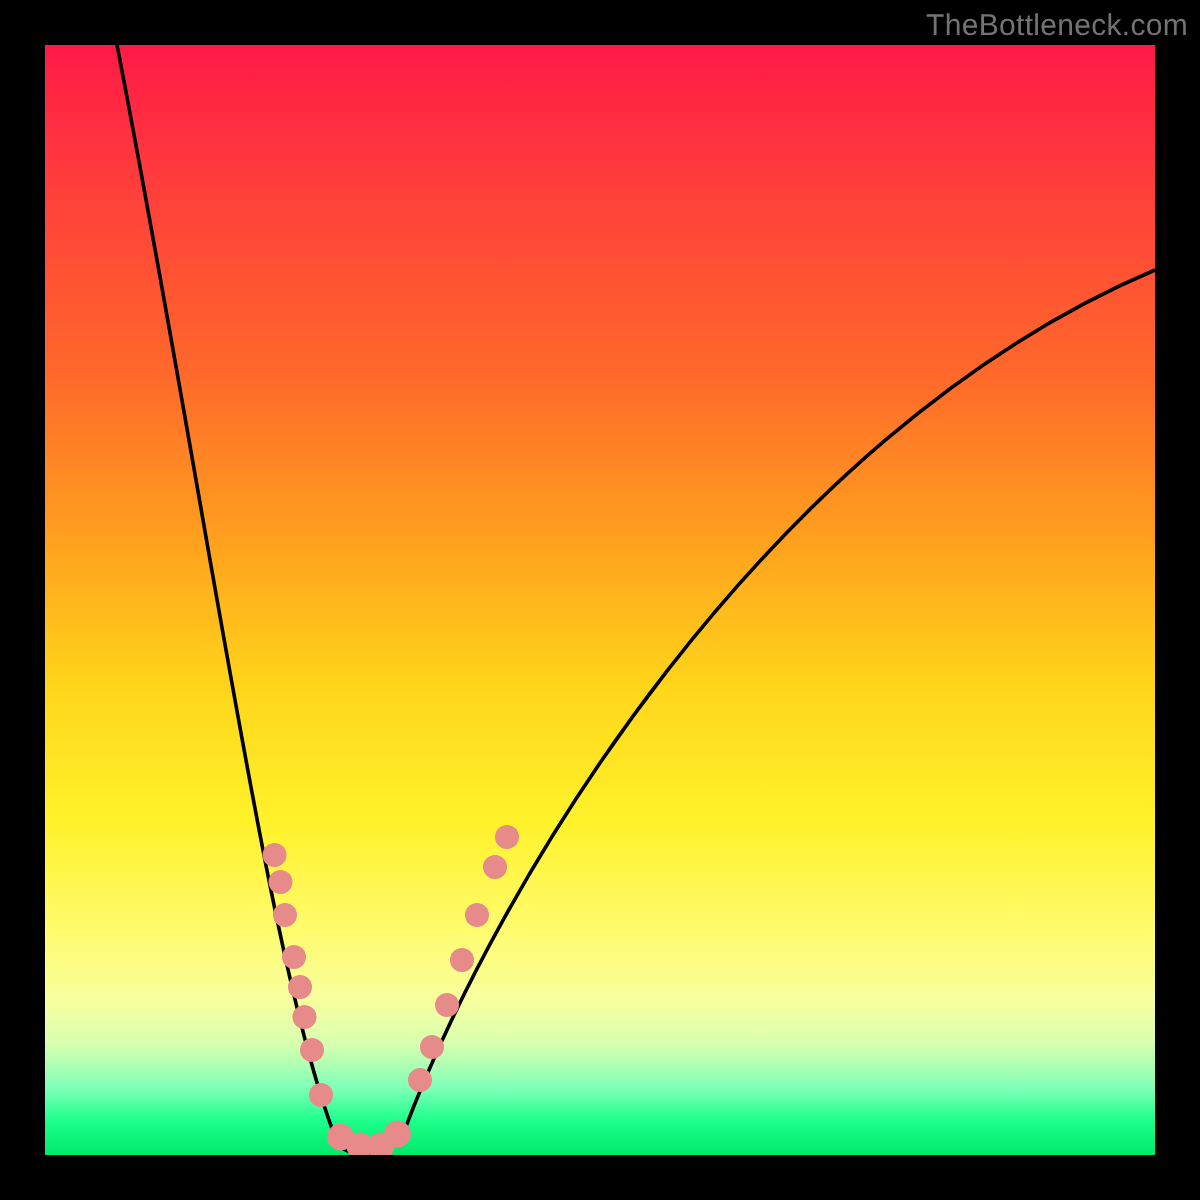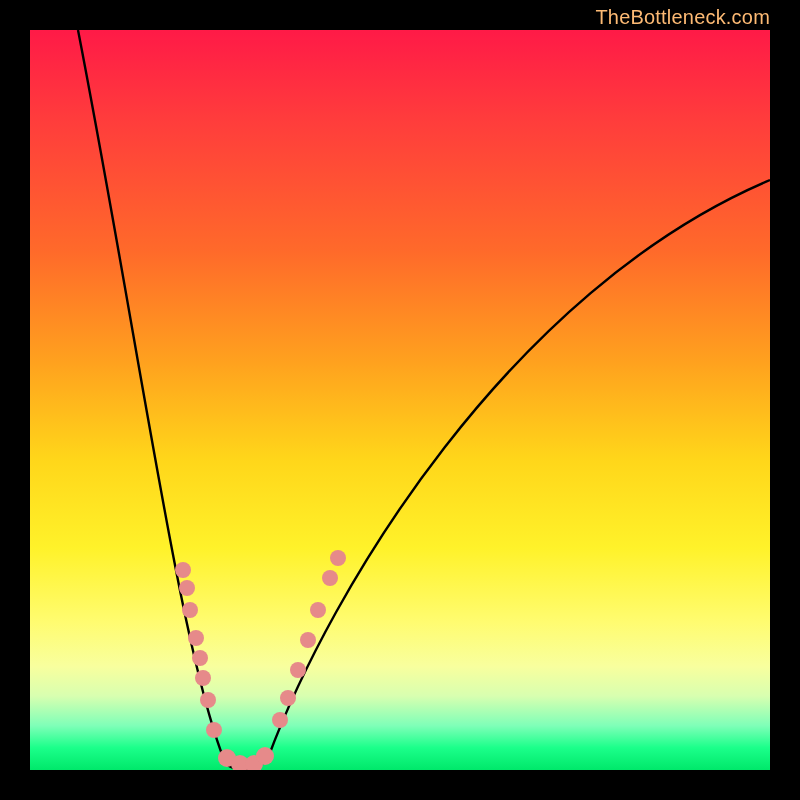--- a/index.html
+++ b/index.html
@@ -28,22 +28,22 @@
       #f8ff9e 86%,
       #d8ffb0 90%,
       #7fffb8 94%,
       #1bff8a 97%,
       #00e86a 100%
     );
   }
   .watermark {
     position: absolute;
     top: 6px;
-    right: 30px;
-    color: #fdba74;
+    right: 8px;
+    color: #737373;
     font-size: 20px;
     font-weight: 400;
     letter-spacing: 0.2px;
     z-index: 10;
     user-select: none;
   }
   svg.curve {
     position: absolute;
     left: 0;
     top: 0;

